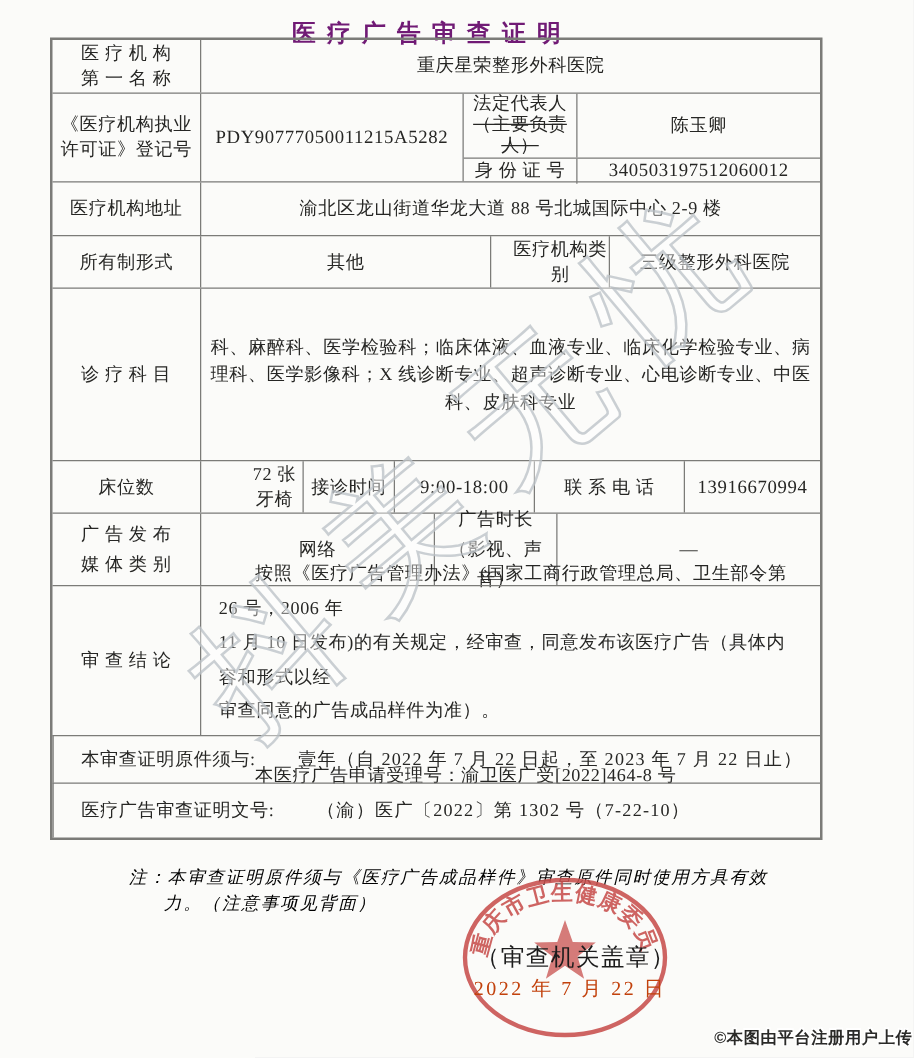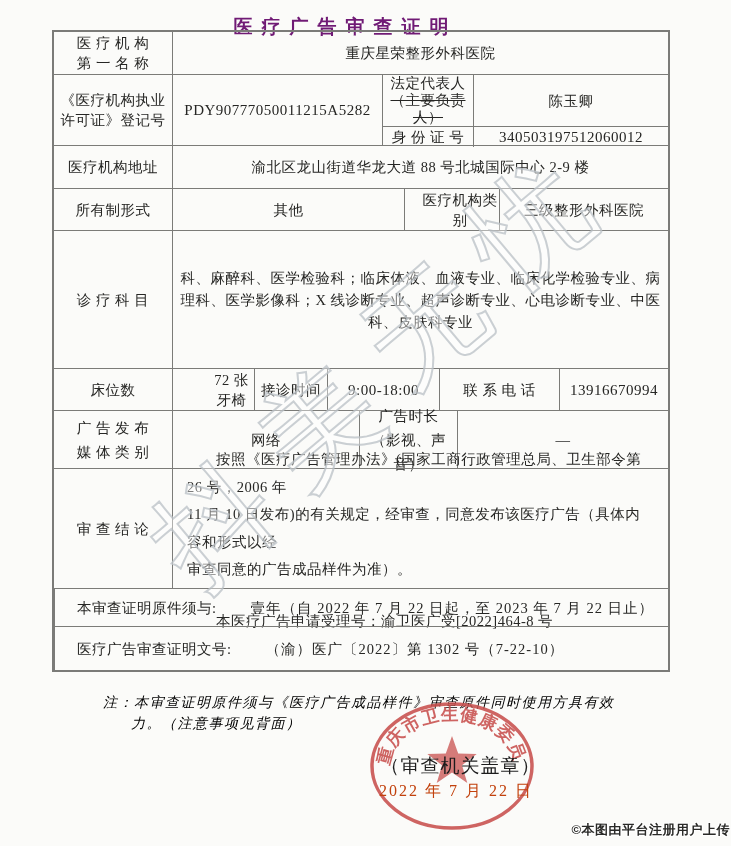--- a/index.html
+++ b/index.html
@@ -15,21 +15,21 @@
     position:relative;width:731px;height:846px;margin:0 auto;
     background:var(--paper);overflow:hidden;
     font-family:"Liberation Serif","DejaVu Serif",serif;
     color:var(--text-dark);
   }
   .title{
     position:absolute;top:14px;left:0;width:691px;text-align:center;
     font-size:19px;font-weight:700;letter-spacing:9px;color:#701a75;
   }
   .tbl{
-    position:absolute;top:30px;left:52px;width:618px;box-sizing:border-box;
+    position:absolute;top:30px;left:40px;width:618px;box-sizing:border-box;
     border:2px solid var(--border-gray);display:flex;flex-direction:column;
   }
   .row{display:flex;box-sizing:border-box;border-top:1px solid var(--border-gray);}
   .row:first-child{border-top:none;}
   .cell{
     box-sizing:border-box;border-left:1px solid var(--border-gray);
     display:flex;flex-direction:column;align-items:center;justify-content:center;
     text-align:center;font-size:14.5px;line-height:20px;letter-spacing:.5px;
   }
   .cell:first-child{border-left:none;}

